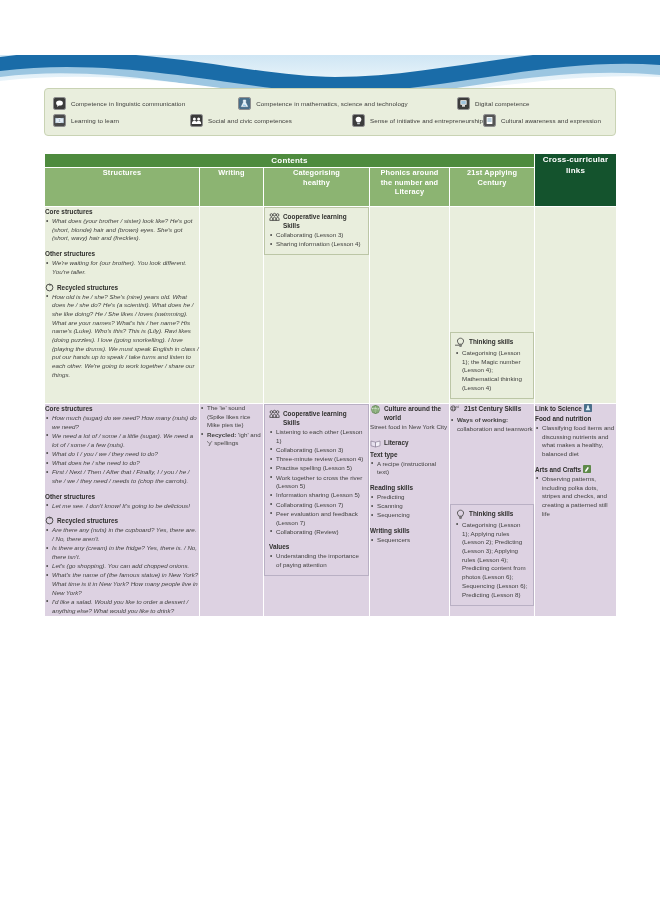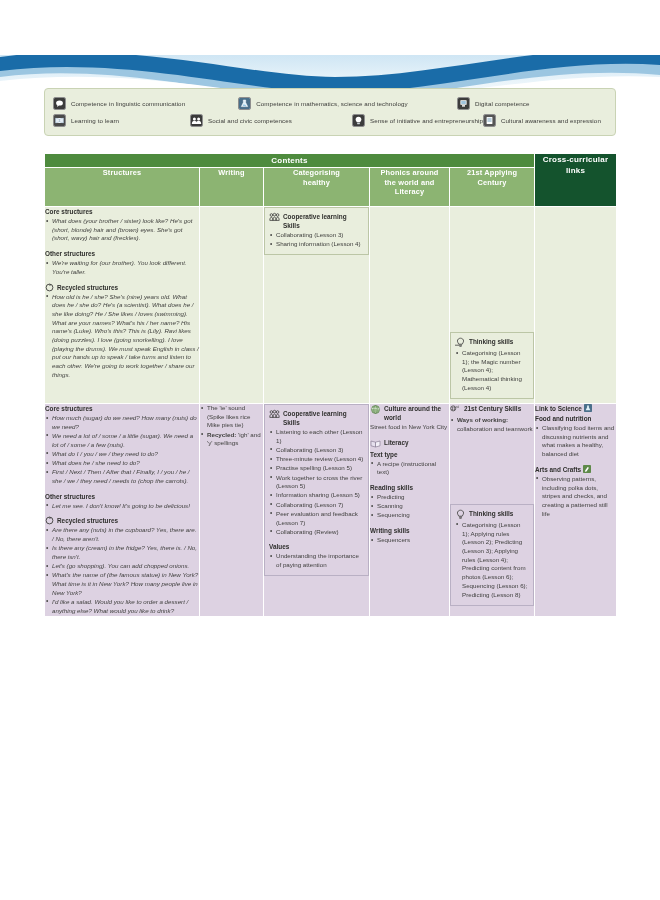--- a/index.html
+++ b/index.html
@@ -316,21 +316,21 @@
     </tr>
     <tr>
       <th class="hdr-sub">Structures</th>
       <th class="hdr-sub">Writing</th>
       <th class="hdr-sub">
         <div>Categorising</div>
         <div>healthy</div>
       </th>
       <th class="hdr-sub">
         <div>Phonics around</div>
-        <div>the world and</div>
+        <div>the number and</div>
         <div>Literacy</div>
       </th>
       <th class="hdr-sub">
         <div>21st Applying</div>
         <div>Century</div>
       </th>
     </tr>
   </thead>
   <tbody>
 

